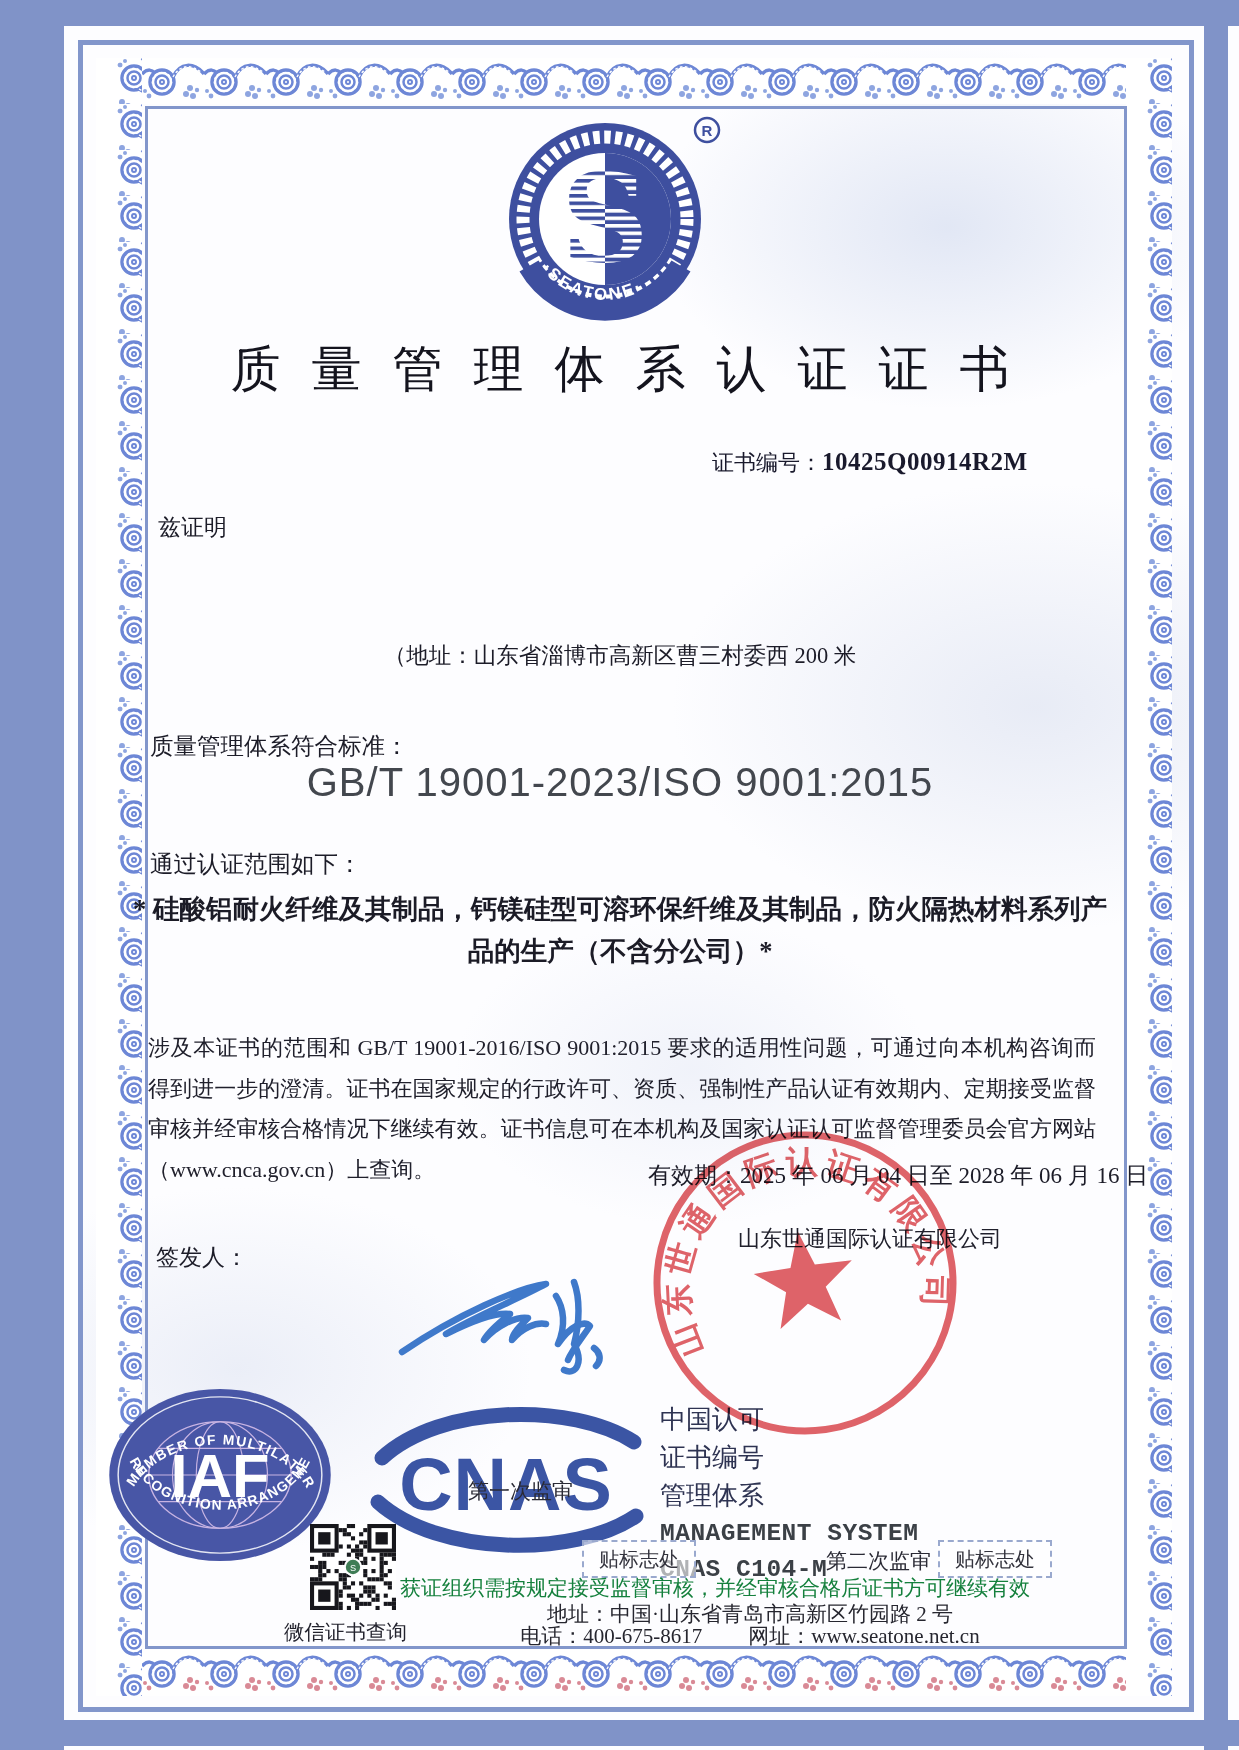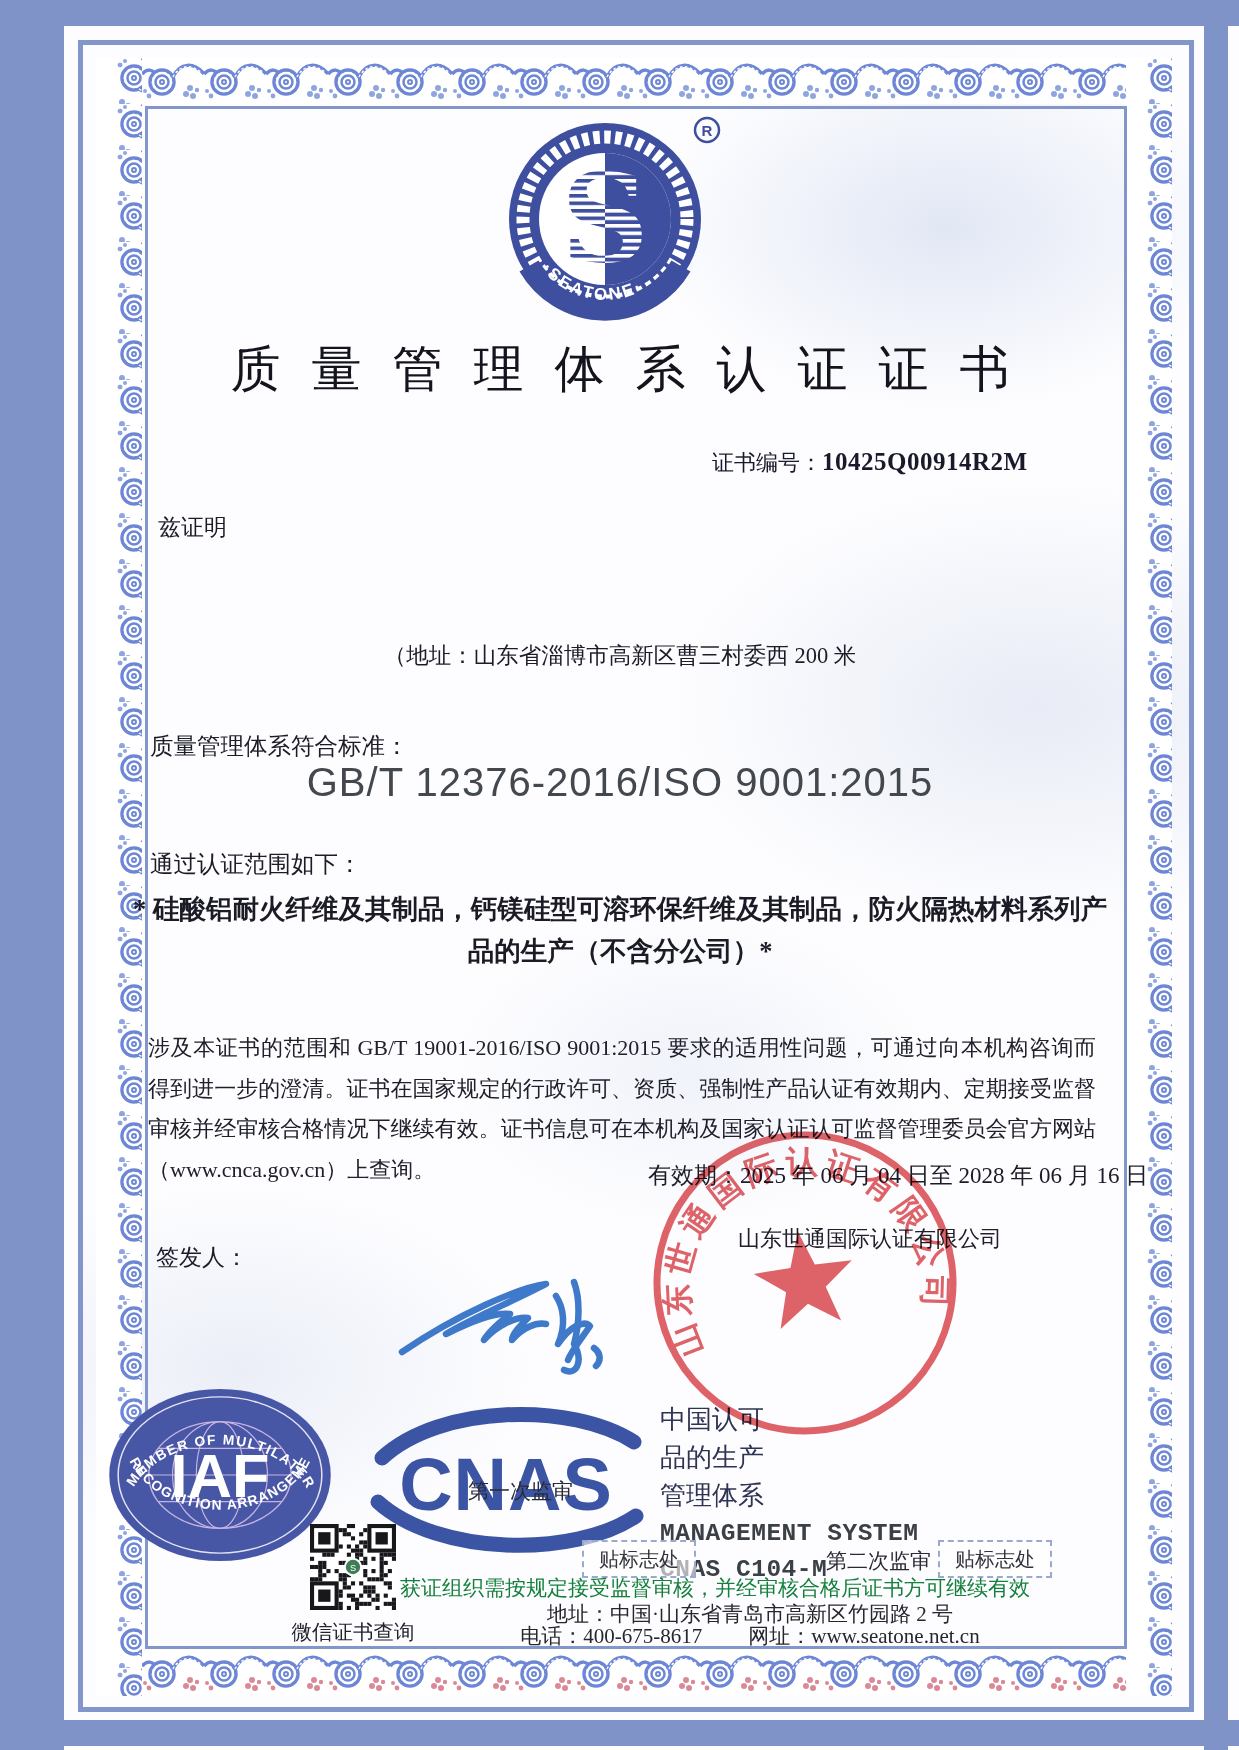--- a/index.html
+++ b/index.html
@@ -47,21 +47,21 @@
   #signer{left:156px;top:1242px;font-size:23px;}
   #signature-svg{left:388px;top:1252px;width:250px;height:130px;z-index:3;}
   #issuer{left:738px;top:1224px;font-size:22px;color:#20202c;}
   #stamp-svg{left:640px;top:1118px;width:330px;height:330px;z-index:3;opacity:.86;mix-blend-mode:multiply;}
   #iaf-svg{left:105px;top:1386px;width:230px;height:178px;}
   #cnas-svg{left:360px;top:1398px;width:292px;height:160px;}
   #scheme{left:660px;top:1402px;font-family:Liberation Mono, monospace;}
   #scheme .cn{font-size:26px;line-height:38px;font-weight:500;color:#2e3352;}
   #scheme .en{font-size:24.5px;line-height:36px;font-weight:700;color:#3b4046;letter-spacing:.5px;}
   #qr-code{left:310px;top:1524px;width:86px;height:86px;}
-  #qr-label{left:284px;top:1618px;width:138px;text-align:center;font-size:20.5px;color:#23232e;}
+  #qr-label{left:284px;top:1618px;width:138px;text-align:left;font-size:20.5px;color:#23232e;}
   .audit-label{font-size:21px;color:#2a2a35;}
   #audit1-label{left:468px;top:1477px;}
   #audit2-label{left:826px;top:1547px;}
   .audit-box{width:114px;height:38px;border:2px dashed #9aa9ce;display:flex;align-items:center;justify-content:center;
              font-size:20px;color:#33333d;background:rgba(255,255,255,.6);box-sizing:border-box;}
   #audit1-box{left:582px;top:1540px;}
   #audit2-box{left:938px;top:1540px;}
   #foot-note{left:400px;top:1574px;width:700px;text-align:left;font-size:21px;color:#15803d;}
   #foot-addr{left:400px;top:1600px;width:700px;text-align:center;font-size:21px;color:#26262f;}
   #foot-contact{left:400px;top:1622px;width:700px;display:flex;justify-content:center;gap:46px;font-size:21px;color:#26262f;}
@@ -163,21 +163,21 @@
     </g>
   </svg>
 
   <div class="abs z2" id="title">质量管理体系认证证书</div>
   <div class="abs z2" id="certno">
     <span>证书编号：</span><b>10425Q00914R2M</b>
   </div>
   <div class="abs z2" id="intro">兹证明</div>
   <div class="abs z2" id="addr1">（地址：山东省淄博市高新区曹三村委西 200 米</div>
   <div class="abs z2" id="stdlabel">质量管理体系符合标准：</div>
-  <div class="abs z2" id="standard">GB/T 12376-2016/ISO 9001:2015</div>
+  <div class="abs z2" id="standard">GB/T 19001-2023/ISO 9001:2015</div>
   <div class="abs z2" id="scopelabel">通过认证范围如下：</div>
   <div class="abs z2" id="scope">
     <div>* 硅酸铝耐火纤维及其制品，钙镁硅型可溶环保纤维及其制品，防火隔热材料系列产</div>
     <div>品的生产（不含分公司）*</div>
   </div>
   <div class="abs z2" id="legal">涉及本证书的范围和 GB/T 19001-2016/ISO 9001:2015 要求的适用性问题，可通过向本机构咨询而得到进一步的澄清。证书在国家规定的行政许可、资质、强制性产品认证有效期内、定期接受监督审核并经审核合格情况下继续有效。证书信息可在本机构及国家认证认可监督管理委员会官方网站（www.cnca.gov.cn）上查询。</div>
   <div class="abs z2" id="valid">
     <span>有效期：</span><span>2025 年 06 月 04 日至 2028 年 06 月 16 日</span>
   </div>
   <div class="abs z2" id="signer">签发人：</div>
@@ -231,21 +231,21 @@
   </svg>
 
   <svg class="abs z2" id="cnas-svg" viewBox="0 0 292 160">
     <path d="M22,60 C80,6 212,4 274,44" fill="none" stroke="#3b55a4" stroke-width="15" stroke-linecap="round"></path>
     <path d="M18,104 C78,158 214,160 276,118" fill="none" stroke="#3b55a4" stroke-width="15" stroke-linecap="round"></path>
     <text x="146" y="112" font-size="74" font-weight="700" text-anchor="middle" fill="#3b55a4" font-family="Liberation Sans, sans-serif" letter-spacing="1">CNAS</text>
   </svg>
 
   <div class="abs z2" id="scheme">
     <div class="cn">中国认可</div>
-    <div class="cn">品的生产</div>
+    <div class="cn">证书编号</div>
     <div class="cn">管理体系</div>
     <div class="en">MANAGEMENT SYSTEM</div>
     <div class="en">CNAS C104-M</div>
   </div>
 
   <div class="abs z2" id="qr-code"><svg width="86" height="86" viewBox="0 0 84 84">
         <rect width="84" height="84" fill="#ffffff"></rect>
         <g fill="#17171c">
           <rect x="36" y="0" width="4" height="4"></rect>
           <rect x="40" y="0" width="4" height="4"></rect>

